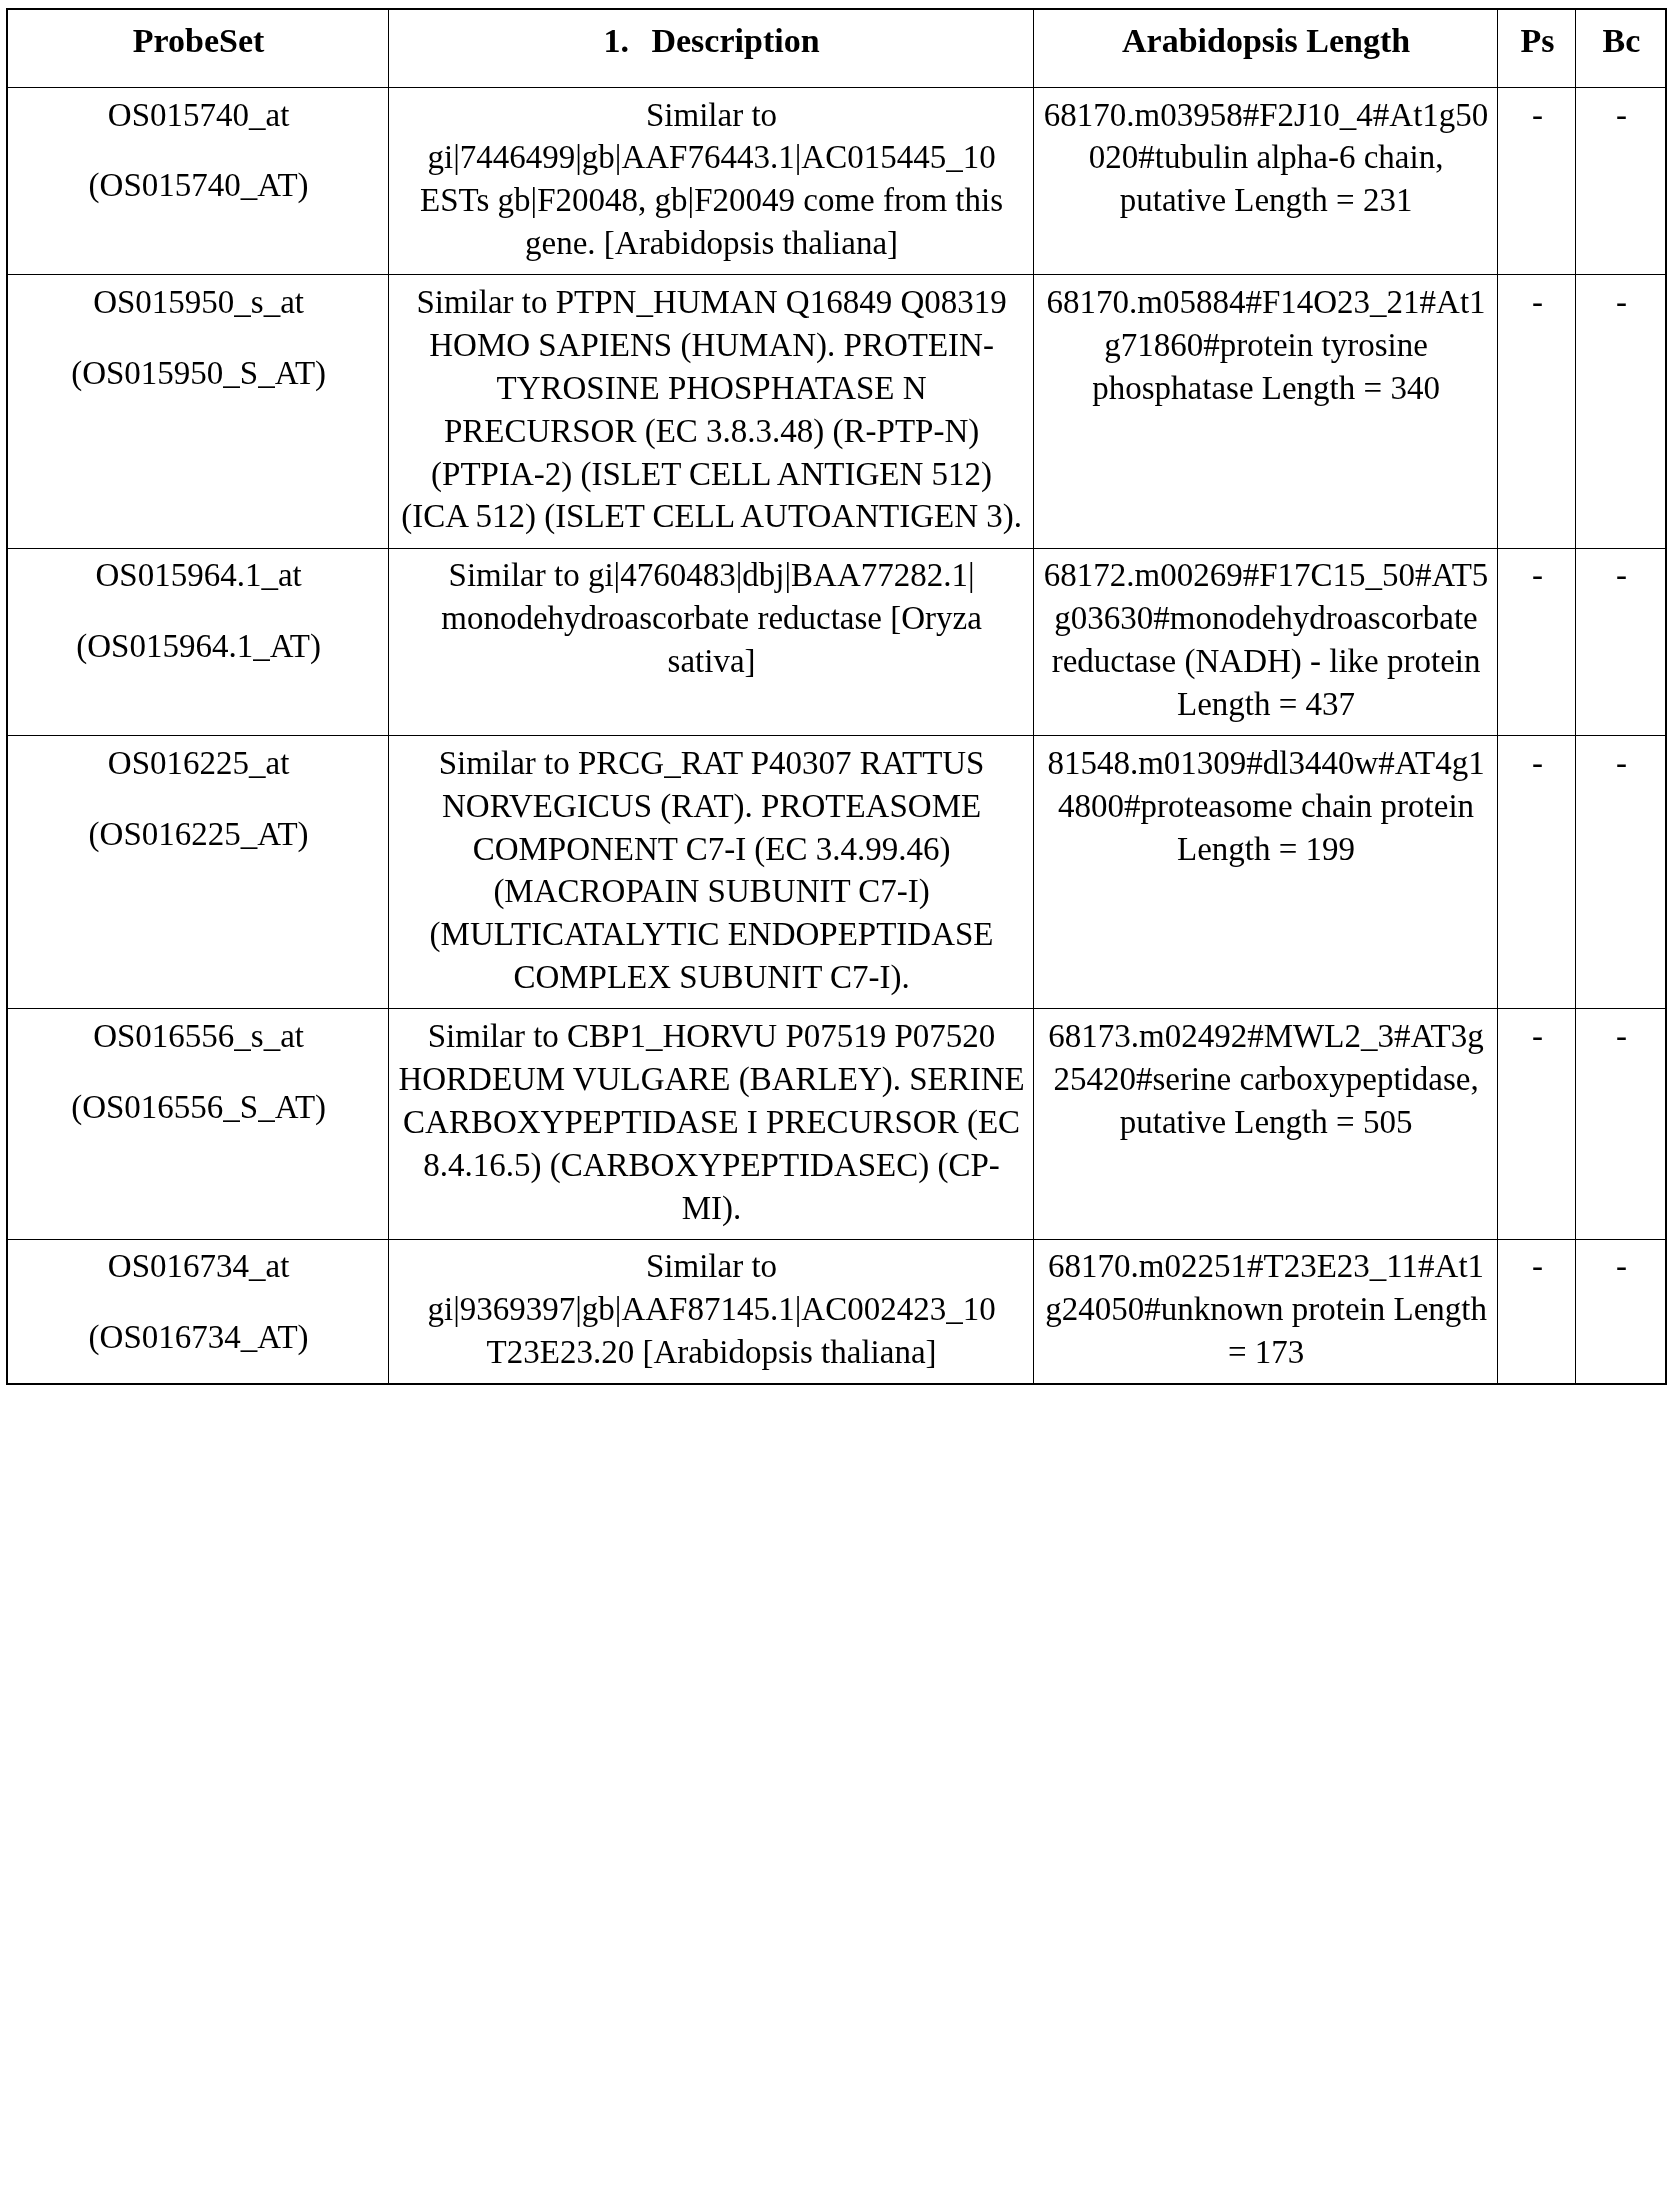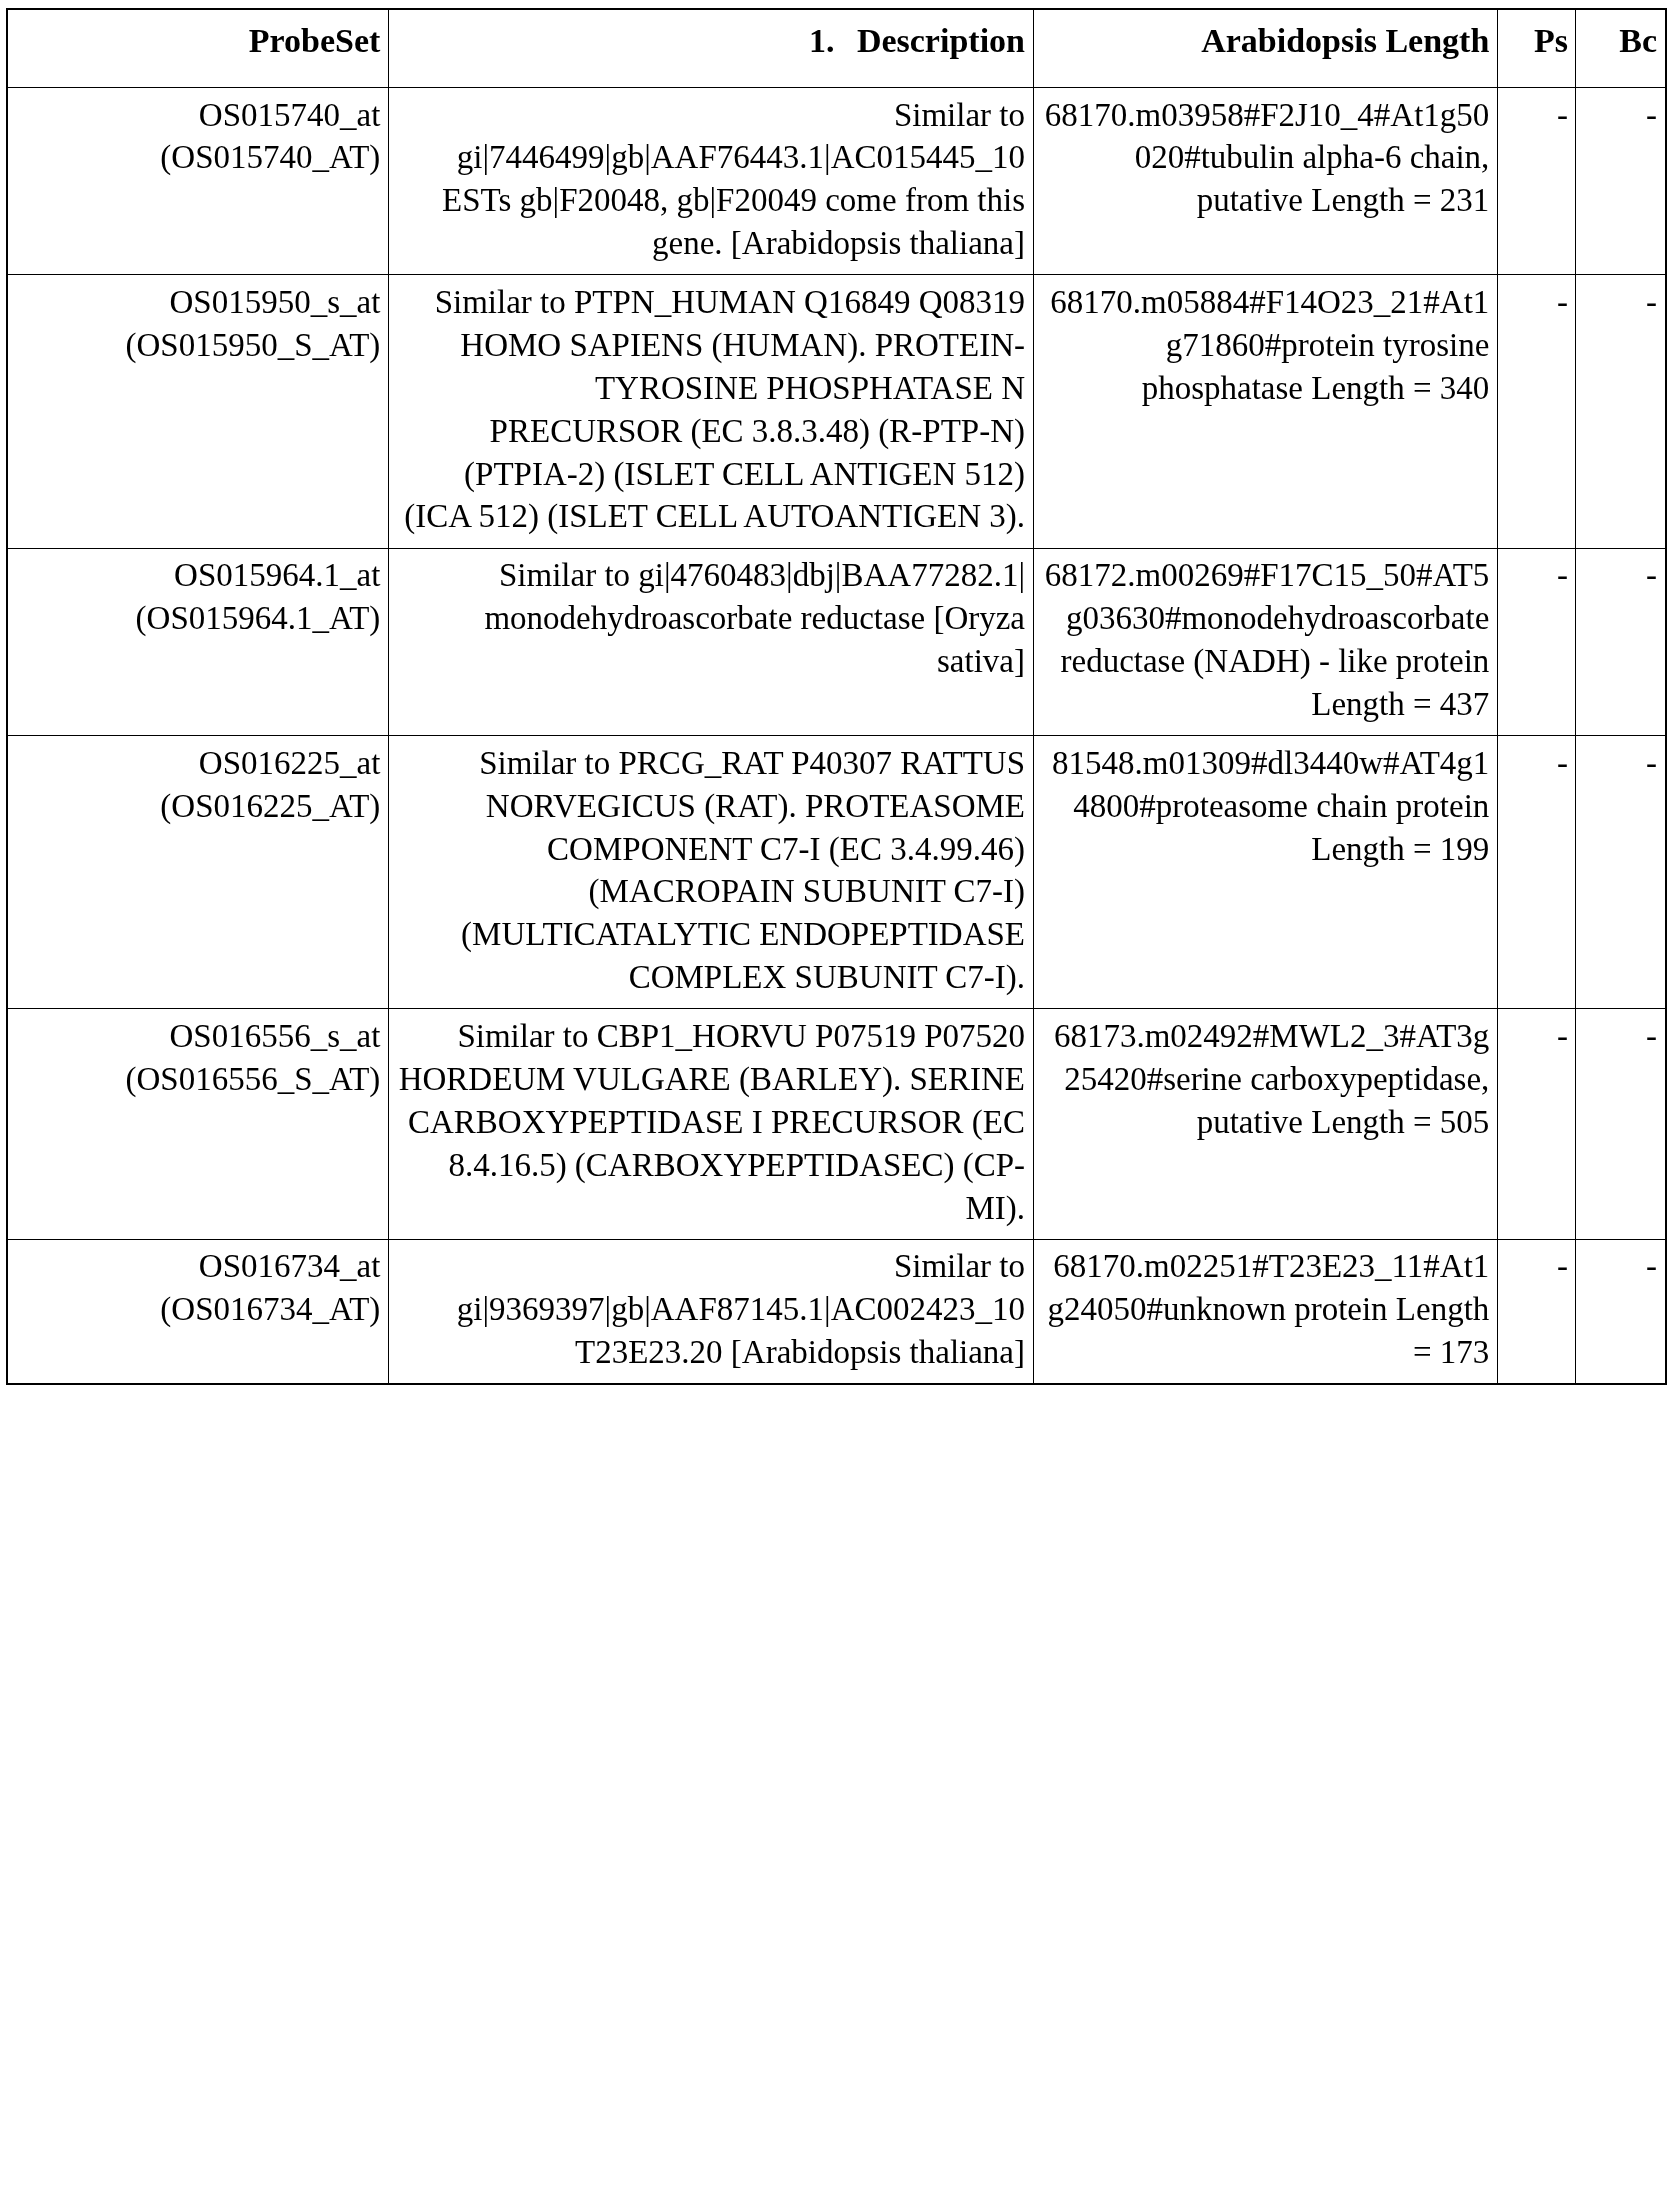--- a/index.html
+++ b/index.html
@@ -27,40 +27,40 @@
     width: 1661px;
     border: 2.8px solid #000;
   }
   table.probeset-table td,
   table.probeset-table th {
     border: 1.9px solid #000;
     vertical-align: top;
     padding: 5.6px 7.5px 9.3px 9.3px;
     font-size: 33px;
     line-height: 1.30;
-    text-align: right;
+    text-align: center;
     font-weight: normal;
     word-wrap: break-word;
     overflow-wrap: break-word;
   }
   table.probeset-table thead th {
     font-weight: bold;
     font-size: 34px;
     padding-top: 9.3px;
     padding-bottom: 24px;
   }
   .col-probeset  { width: 379px; }
   .col-desc      { width: 640px; }
   .col-match     { width: 461px; }
   .col-ps        { width: 78px; }
   .col-bc        { width: 89px; }
 
   .desc-head-num { display: inline-block; margin-right: 22.4px; }
   .probeset-id { display: block; font-family: Liberation Serif, serif; }
-  .probeset-alt { display: block; }
+  .probeset-alt { display: block; margin-top: 28px; }
 
   .dash-cell { padding-left: 7.5px; }
 </style>
 </head>
 <body>
 
 <div id="sheet">
   <table class="probeset-table">
     <colgroup>
       <col class="col-probeset">

